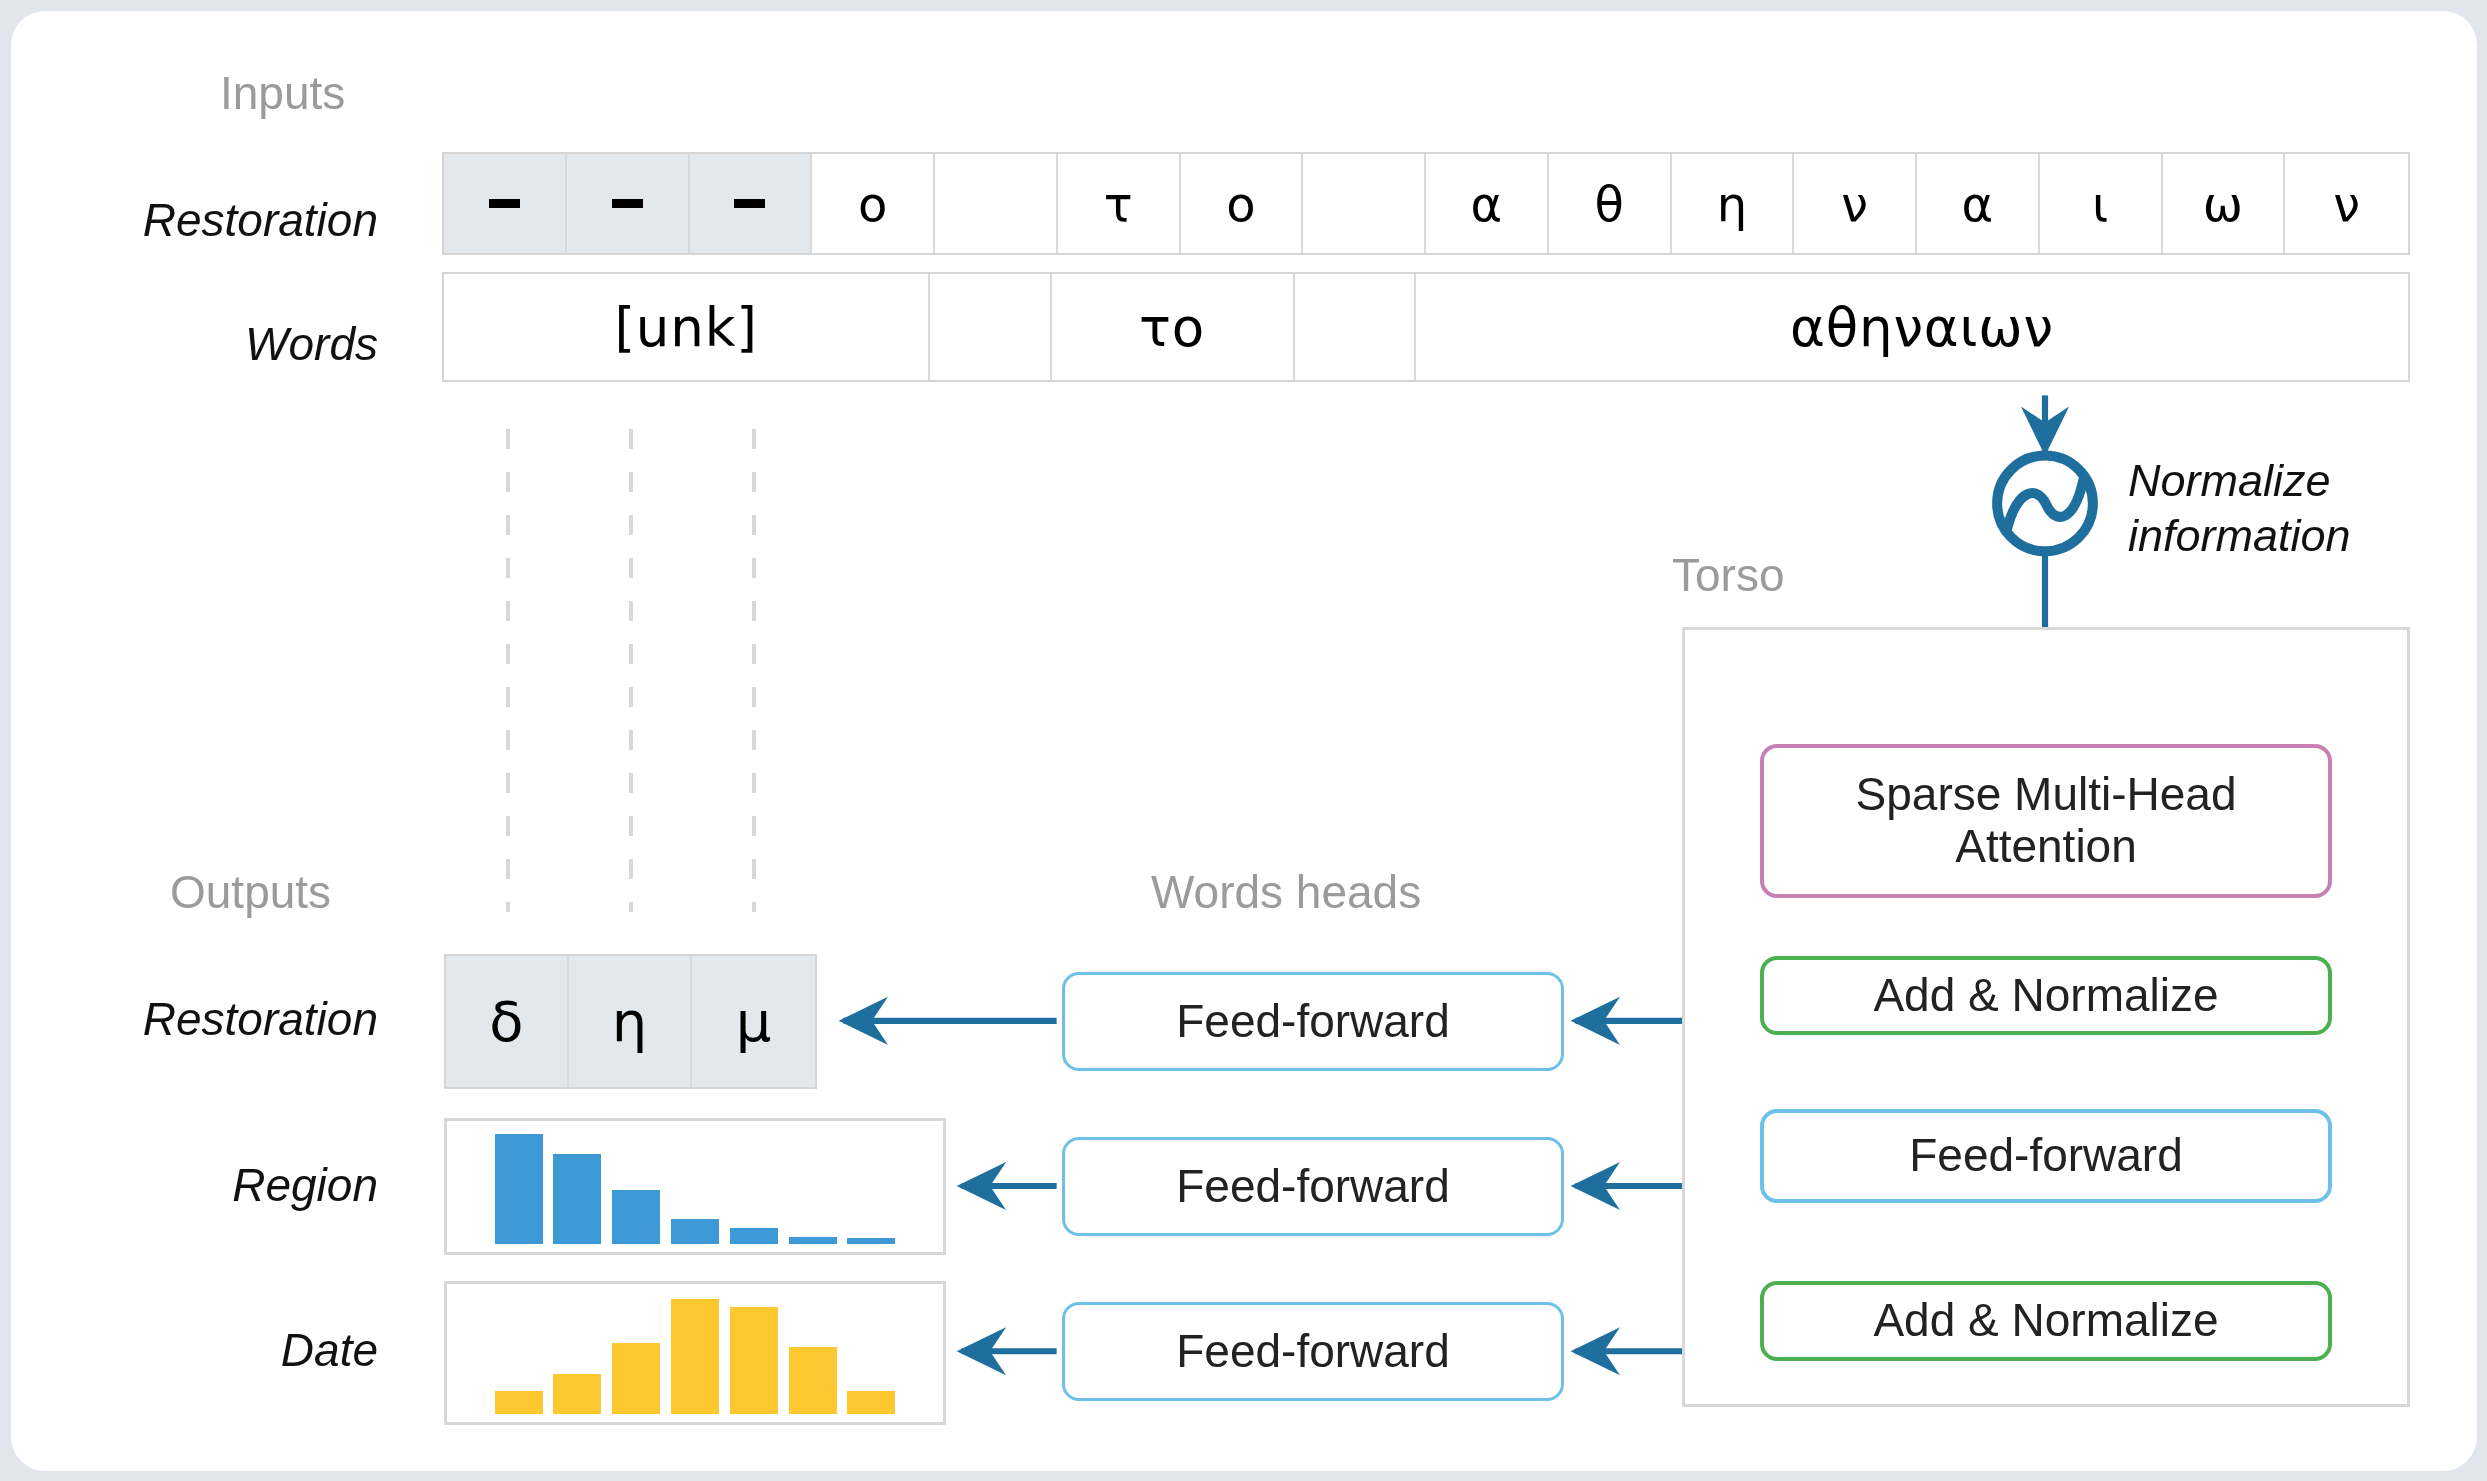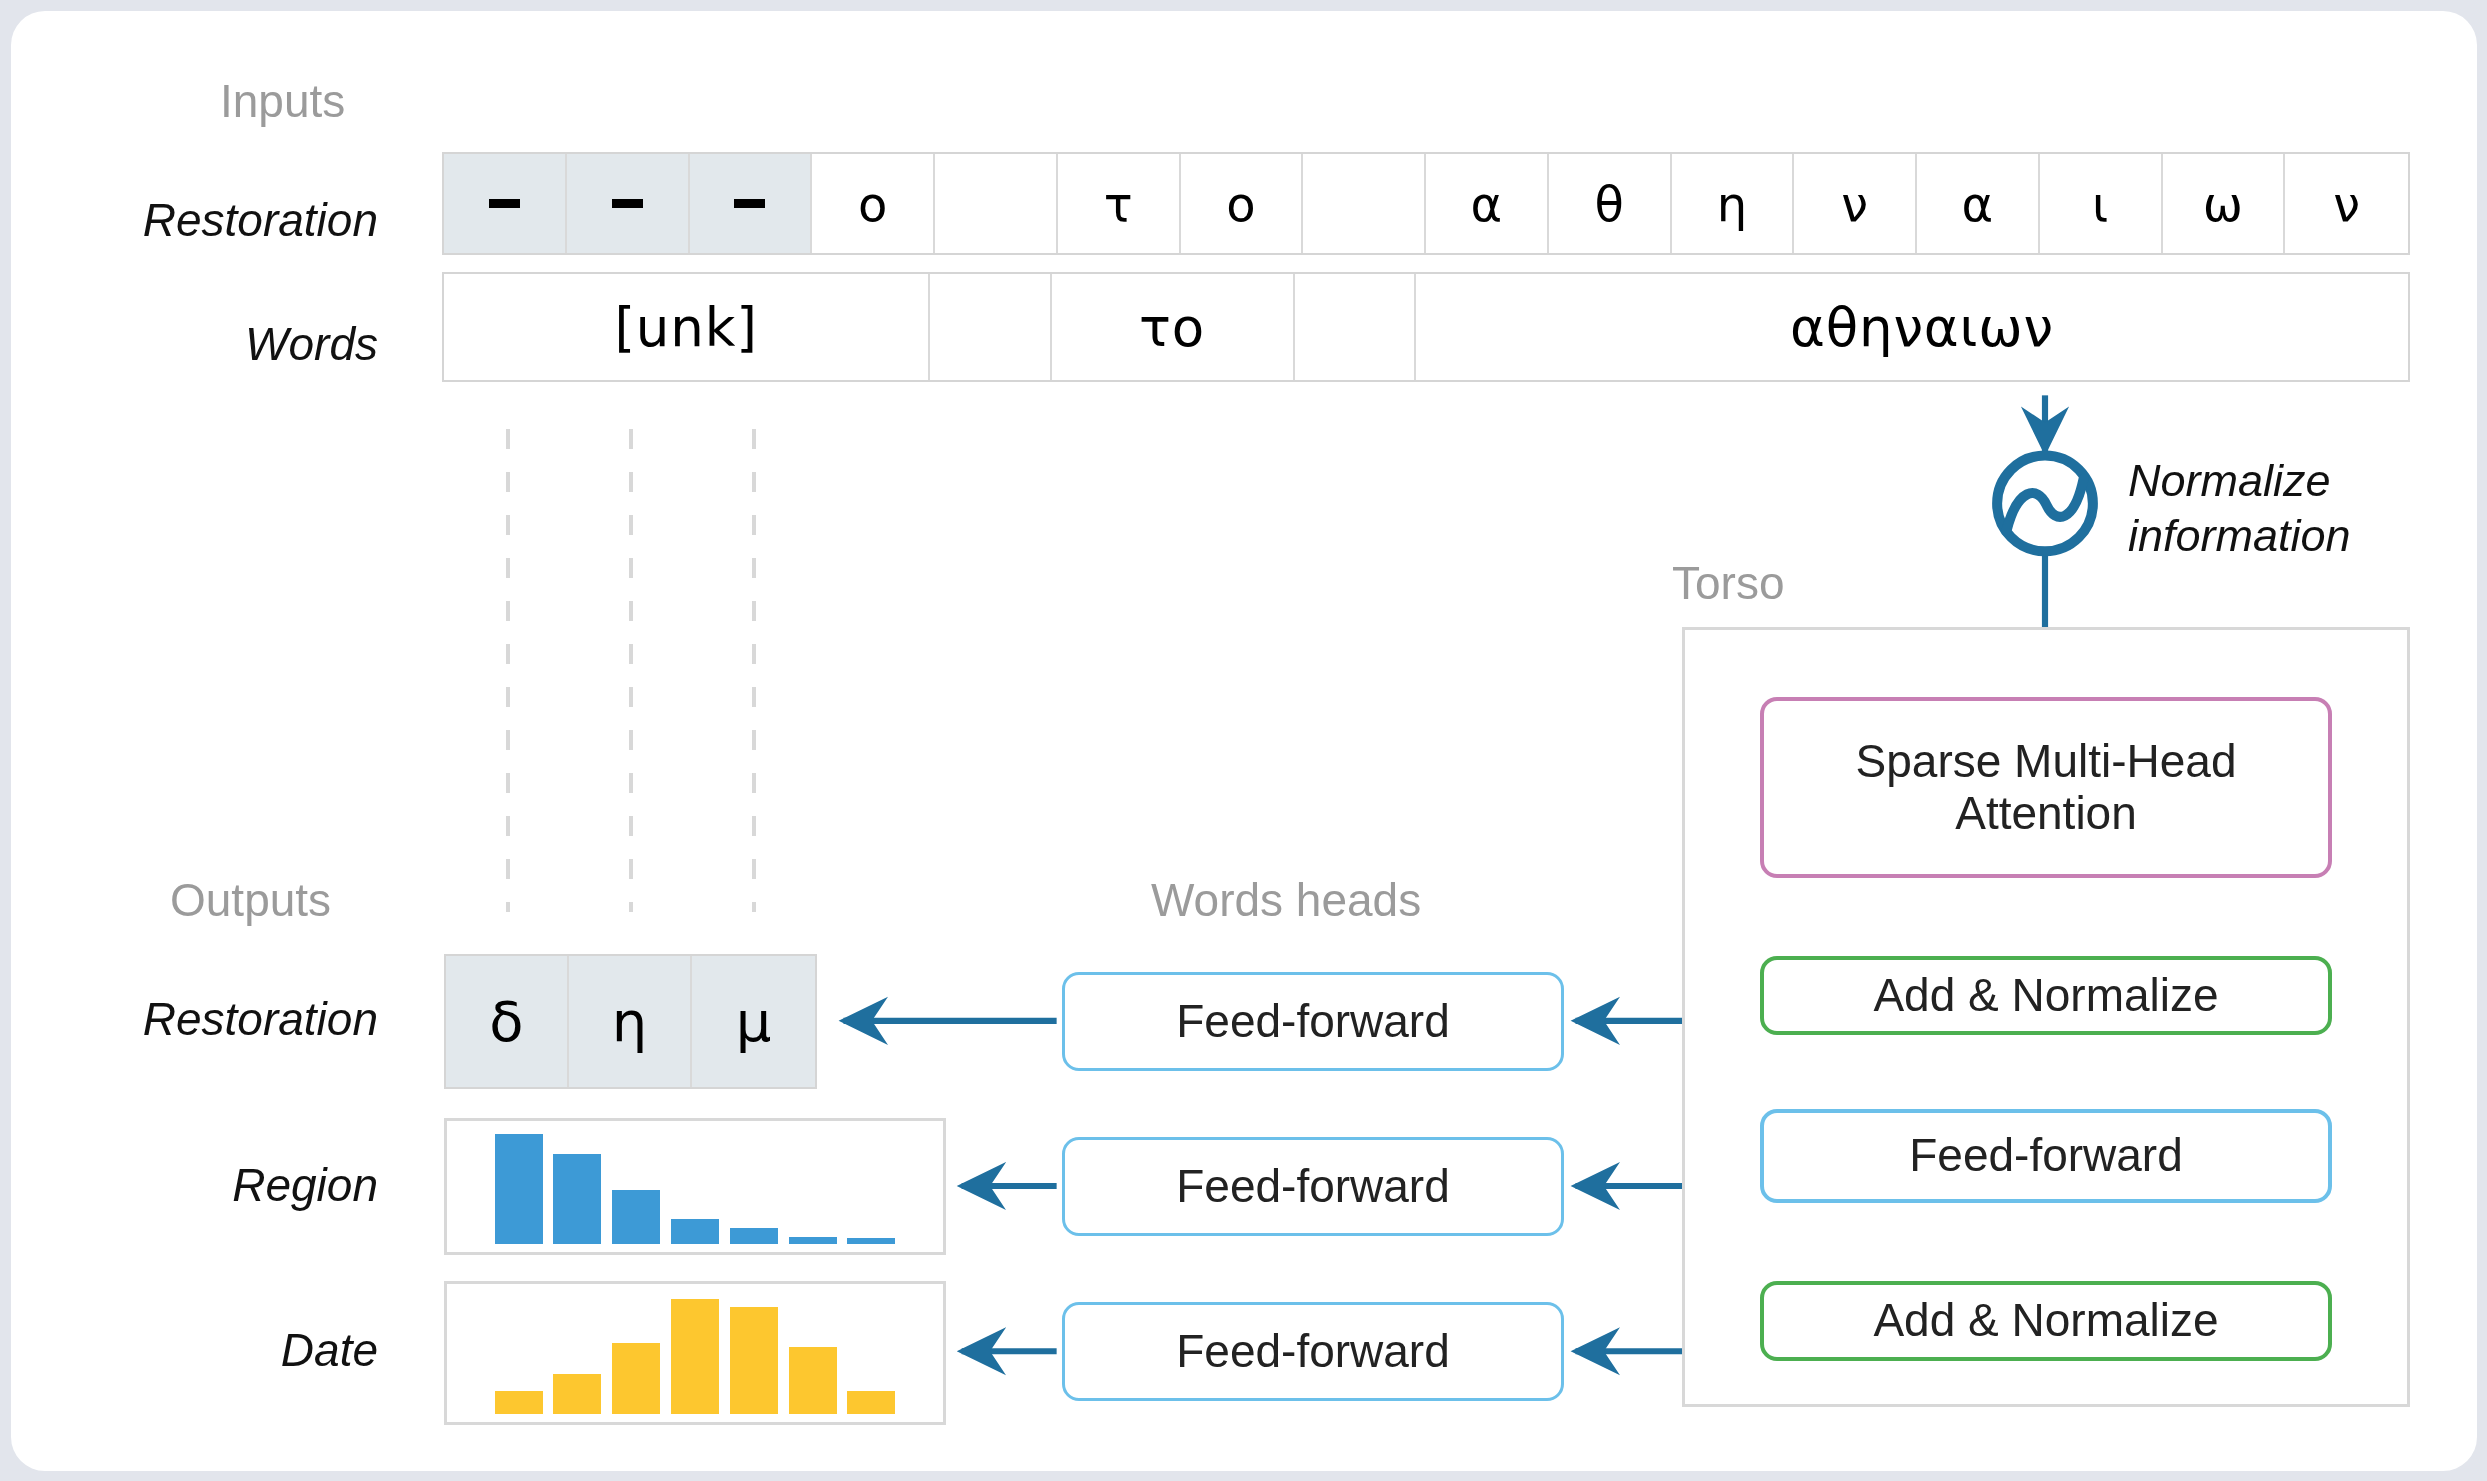--- a/index.html
+++ b/index.html
@@ -14,21 +14,20 @@
     width:2466px;height:1460px;
     background:#ffffff;border-radius:34px;
   }
   .abs{position:absolute;}
 
   
   .caption{
     color:#9b9b9b;font-size:46px;line-height:1;
     font-family:"Liberation Sans", sans-serif;
     white-space:nowrap;
-    margin-top:8px;
   }
   
   .rowlabel{
     color:#111;font-size:46px;font-style:italic;line-height:1;
     white-space:nowrap;text-align:right;
   }
 
   
   .gridbox{
     position:absolute;
@@ -251,21 +250,21 @@
 </div>
 <div class="pill" style="left:1062px;top:1137px;width:502px;height:99px;border:3.9px solid #6cc0ea;">
   <span>Feed-forward</span>
 </div>
 <div class="pill" style="left:1062px;top:1302px;width:502px;height:99px;border:3.9px solid #6cc0ea;">
   <span>Feed-forward</span>
 </div>
 
 <div id="torso-frame" style="left:1682px;top:627px;width:728px;height:780px;"></div>
 
-<div class="pill" style="left:1760px;top:697px;width:572px;height:181px;border:4.6px solid #c77fb4;">
+<div class="pill" style="left:1760px;top:744px;width:572px;height:154px;border:4.6px solid #c77fb4;">
   <span>Sparse Multi-Head Attention</span>
 </div>
 <div class="pill" style="left:1760px;top:956px;width:572px;height:79px;border:4.6px solid #4caf50;">
   <span>Add &amp; Normalize</span>
 </div>
 <div class="pill" style="left:1760px;top:1109px;width:572px;height:94px;border:4.6px solid #6cc0ea;">
   <span>Feed-forward</span>
 </div>
 <div class="pill" style="left:1760px;top:1281px;width:572px;height:80px;border:4.6px solid #4caf50;">
   <span>Add &amp; Normalize</span>

